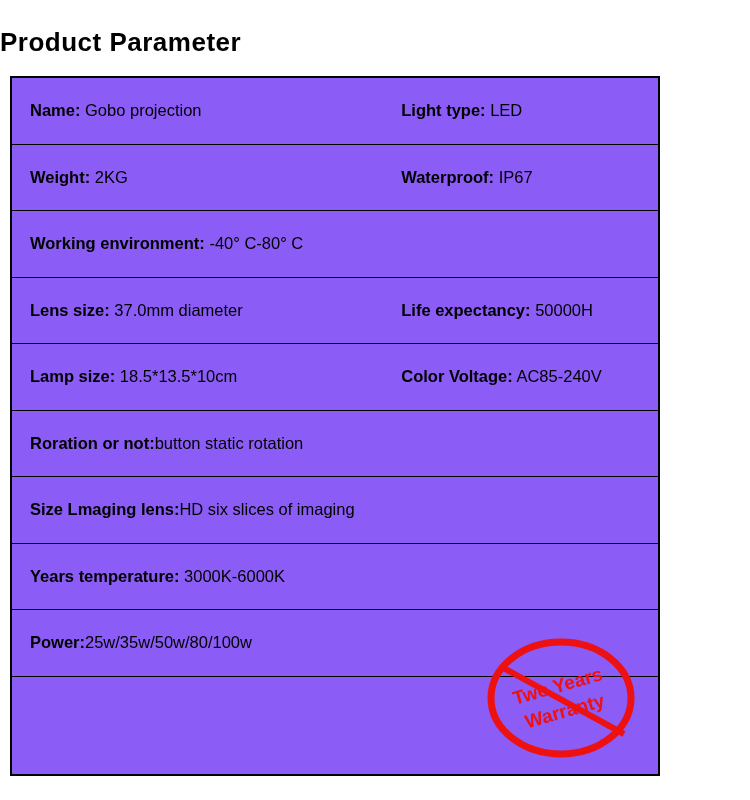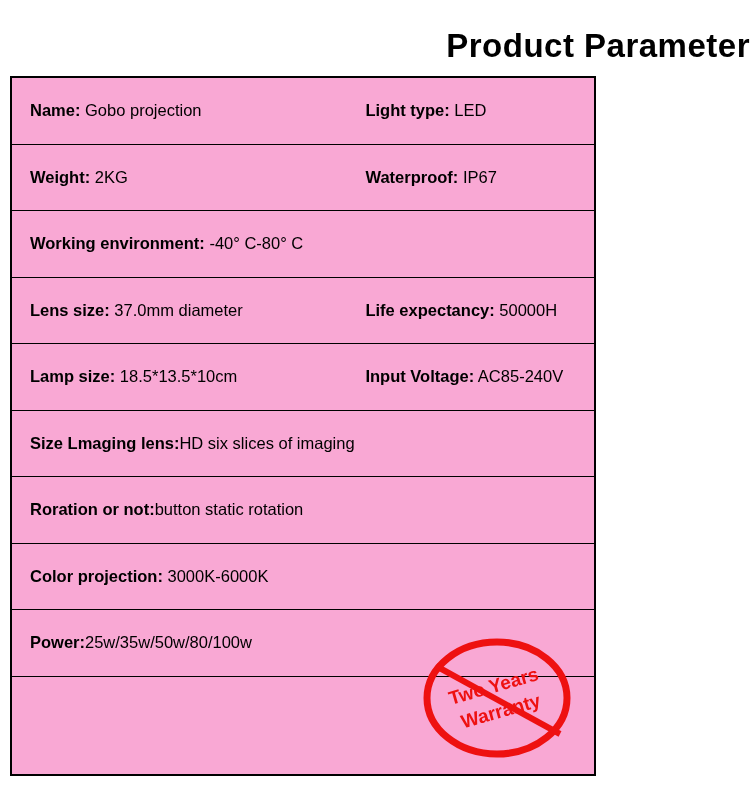--- a/index.html
+++ b/index.html
@@ -15,37 +15,37 @@
     position: relative;
     overflow: hidden;
   }
   .page {
     width: 750px;
     height: 800px;
     position: relative;
     box-sizing: border-box;
   }
   .title {
-    text-align: right;
-    font-size: 33px;
+    text-align: left;
+    font-size: 26px;
     font-weight: bold;
     letter-spacing: 0.5px;
     padding-top: 28px;
     padding-bottom: 12px;
     line-height: 1.1;
   }
   .table-wrap {
     position: absolute;
     top: 76px;
     left: 10px;
-    width: 586px;
+    width: 650px;
     height: 700px;
     border: 2px solid #000;
     box-sizing: border-box;
-    background: #f9a8d4;
+    background: #8b5cf6;
   }
   .row {
     display: flex;
     align-items: center;
     height: 66.5px;
     border-bottom: 1.5px solid #000;
     box-sizing: border-box;
     padding: 0 0 0 0;
   }
   .row:last-child {
@@ -129,39 +129,39 @@
       <div class="cell cell-right">
         <span class="lbl">Life expectancy:</span><span class="val"> 50000H</span>
       </div>
     </div>
 
     <div class="row">
       <div class="cell cell-left">
         <span class="lbl">Lamp size:</span><span class="val"> 18.5*13.5*10cm</span>
       </div>
       <div class="cell cell-right">
-        <span class="lbl">Input Voltage:</span><span class="val"> AC85-240V</span>
+        <span class="lbl">Color Voltage:</span><span class="val"> AC85-240V</span>
+      </div>
+    </div>
+
+    <div class="row">
+      <div class="cell cell-full">
+        <span class="lbl">Roration or not:</span><span class="val">button static rotation</span>
       </div>
     </div>
 
     <div class="row">
       <div class="cell cell-full">
         <span class="lbl">Size Lmaging lens:</span><span class="val">HD six slices of imaging</span>
       </div>
     </div>
 
     <div class="row">
       <div class="cell cell-full">
-        <span class="lbl">Roration or not:</span><span class="val">button static rotation</span>
-      </div>
-    </div>
-
-    <div class="row">
-      <div class="cell cell-full">
-        <span class="lbl">Color projection:</span><span class="val"> 3000K-6000K</span>
+        <span class="lbl">Years temperature:</span><span class="val"> 3000K-6000K</span>
       </div>
     </div>
 
     <div class="row">
       <div class="cell cell-full">
         <span class="lbl">Power:</span><span class="val">25w/35w/50w/80/100w</span>
       </div>
     </div>
 
     <div class="stamp">

